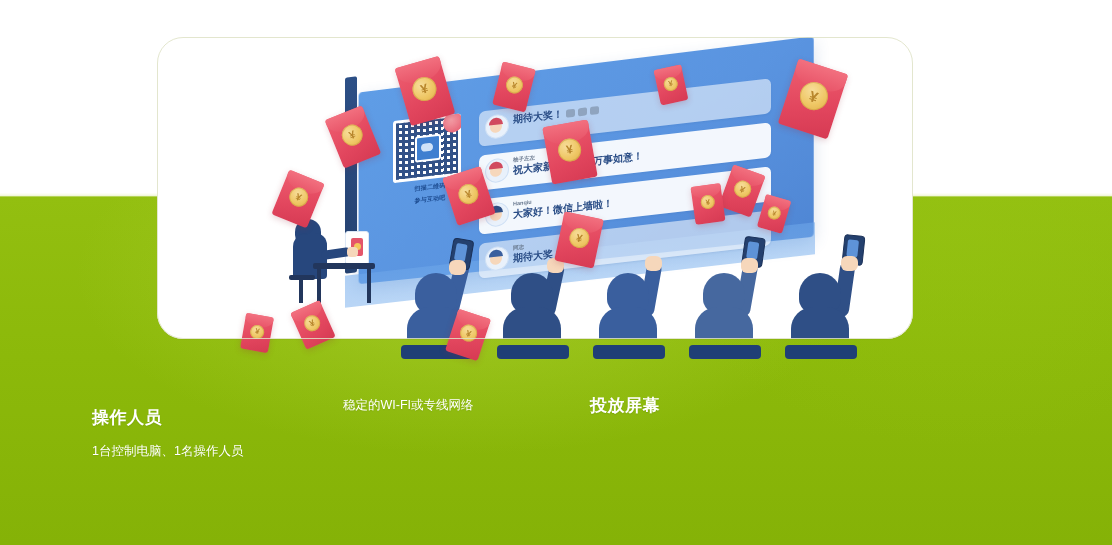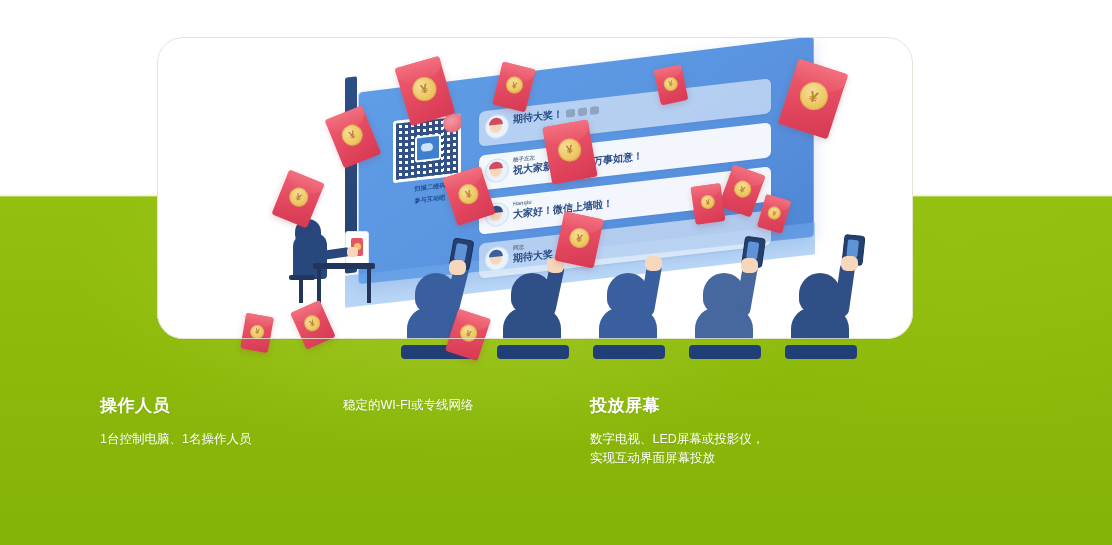--- a/index.html
+++ b/index.html
@@ -601,32 +601,31 @@
         <div class="coin" style="width:14px; height:14px; font-size:8px;">¥</div>
       </div>
 
     </div>
   </div>
 
   <div class="card-edge"></div>
 
   <div class="cols">
 
-    <div class="col" style="left:100px; width:185px;">
+    <div class="col" style="left:92px; width:185px;margin-top:12px;">
       <div class="col-title">操作人员</div>
       <div class="col-body">1台控制电脑、1名操作人员</div>
     </div>
 
     <div class="col" style="left:343px; width:215px;">
       <div class="col-body">稳定的WI-FI或专线网络</div>
     </div>
 
     <div class="col" style="left:590px; width:180px;">
       <div class="col-title">投放屏幕</div>
-      <div class="col-body">数字电视、LED屏幕或投影仪，实现互动界面屏幕投放</div>
     </div>
 
     <div class="col" style="left:855px; width:180px;">
     </div>
 
   </div>
 
 
 </div>
 

